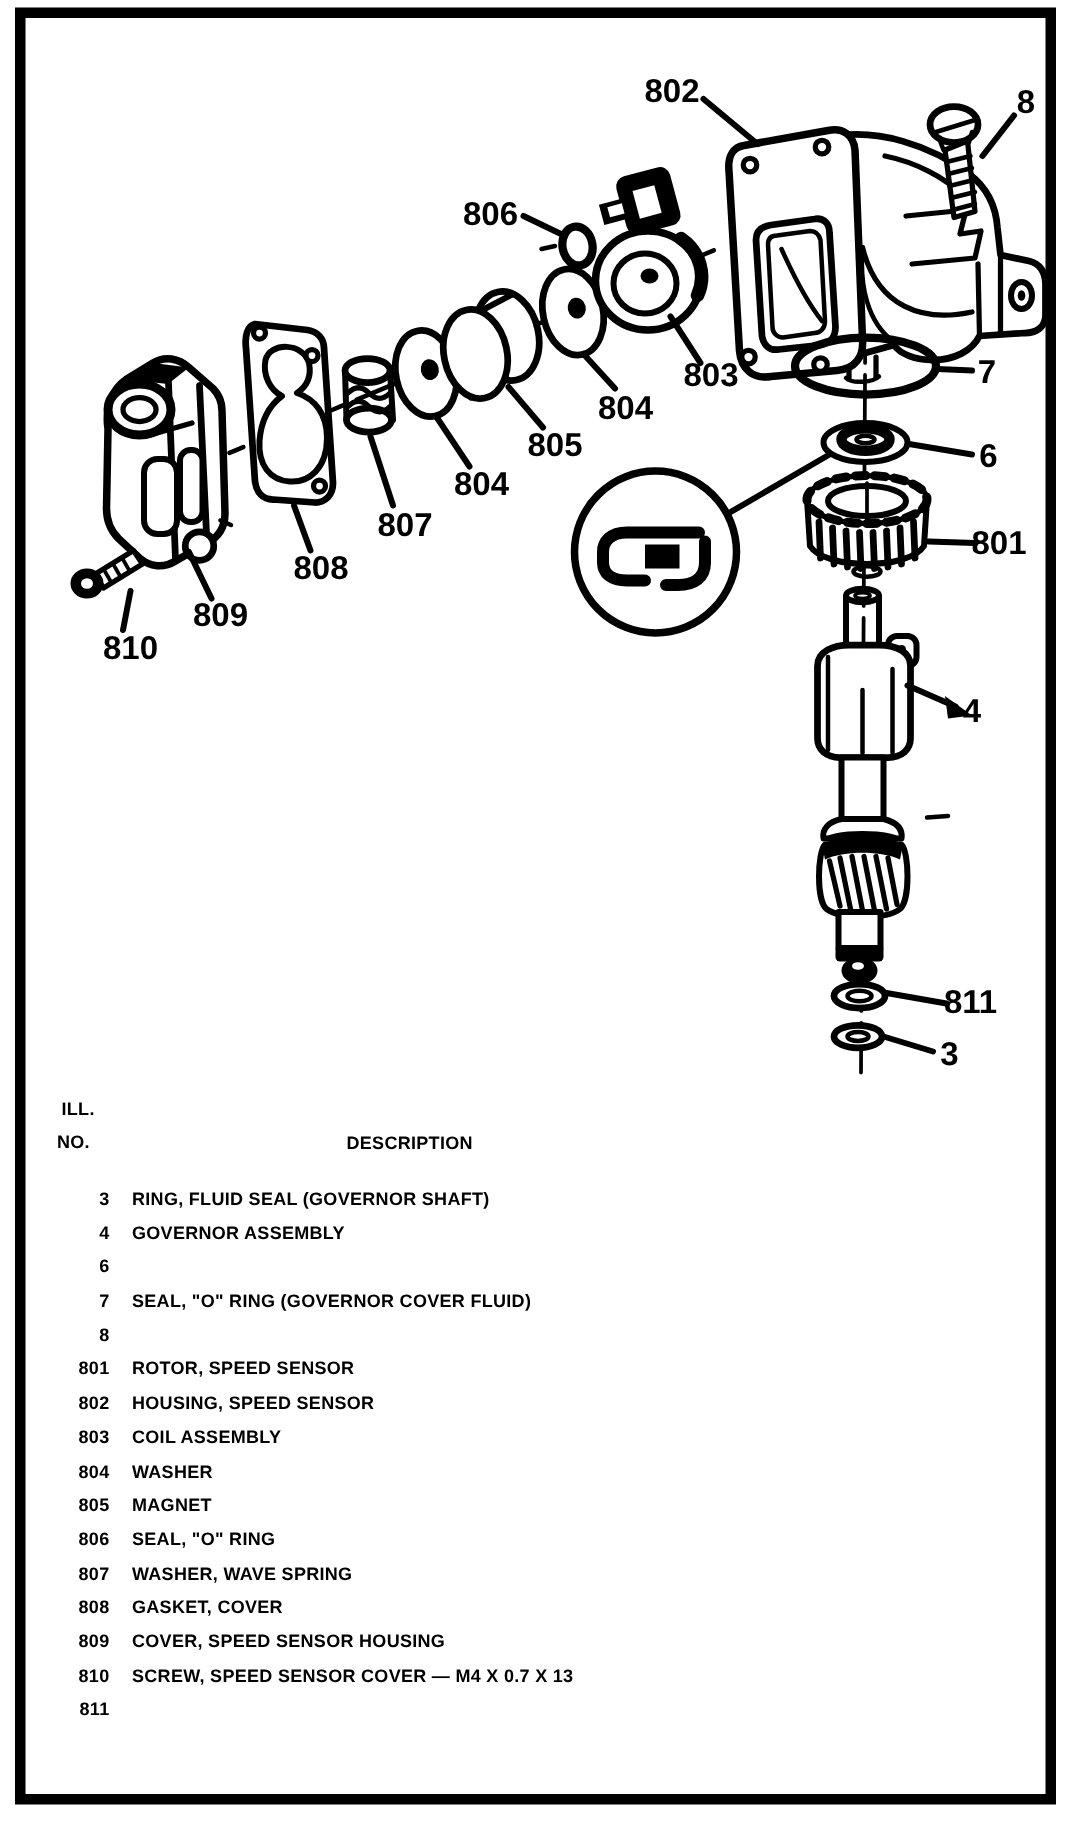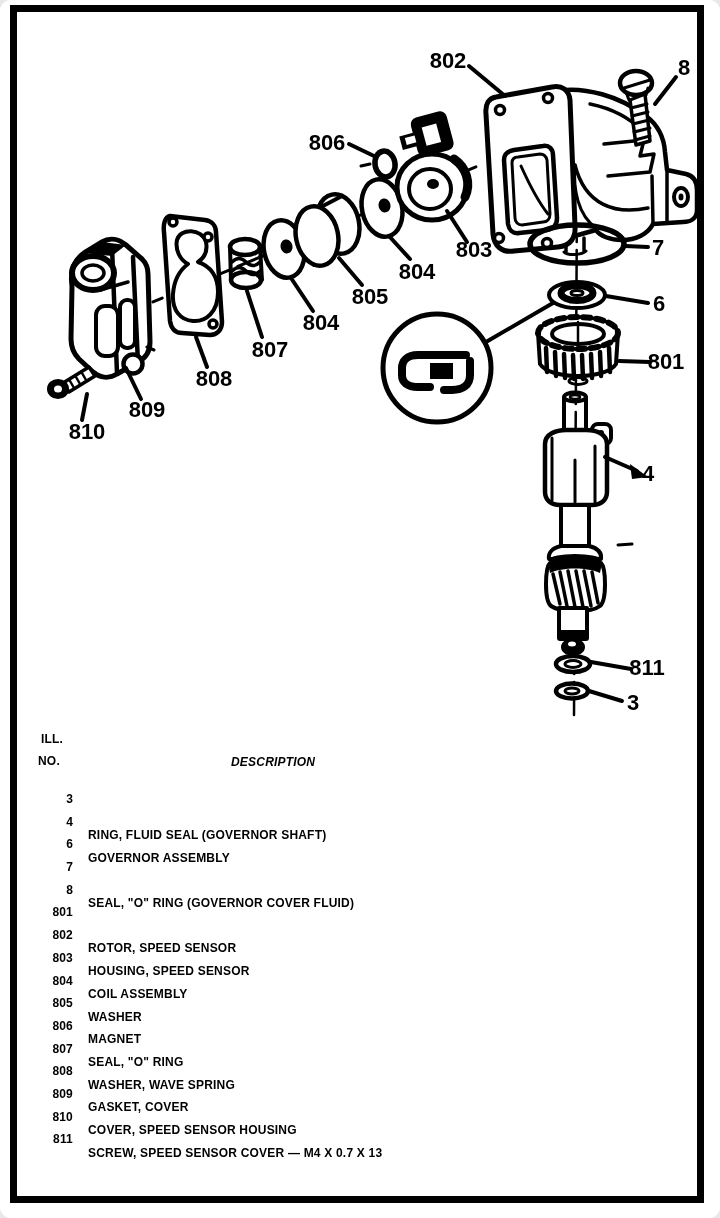--- a/index.html
+++ b/index.html
@@ -1,39 +1,38 @@
 <!DOCTYPE html>
 <html><head>
 <meta charset="utf-8">
 <style>
   html,body { margin:0; padding:0; background:#e8e8e8; }
   .page {
     position:relative; width:720px; height:1218px;
     background:#ffffff; overflow:hidden;
     font-family:"Liberation Sans", sans-serif;
     color:#000;
-    border-radius:11px;
   }
   svg { position:absolute; left:0; top:0; }
   svg text {
     font-family:"Liberation Sans", sans-serif;
     font-weight:bold; font-size:22px; fill:#000;
   }
   .parts-list {
     position:absolute; left:30px; top:732px; width:620px;
     font-weight:bold; font-size:12px; letter-spacing:0.2px;
   }
   .tbl-header { position:relative; height:52px; }
   .hdr-ill  { position:absolute; left:11px; top:0; }
   .hdr-no   { position:absolute; left:8px;  top:22px; }
-  .hdr-desc { position:absolute; left:201px; top:23px;font-style:italic; }
+  .hdr-desc { position:absolute; left:201px; top:23px; }
   .rows { position:absolute; left:0; top:56px; width:620px; }
   .row { display:flex; height:22.7px; line-height:22.7px; white-space:nowrap; }
   .no { width:43px; text-align:right; flex:0 0 43px; }
-  .desc { margin-left:15px;margin-top:36px; }
+  .desc { margin-left:15px; }
 </style>
 </head>
 <body>
 
 <div class="page">
 
   <svg width="720" height="1218" viewBox="0 0 720 1218">
 
     <rect x="13.5" y="8.5" width="687" height="1191" fill="none" stroke="#000" stroke-width="7"></rect>
 

